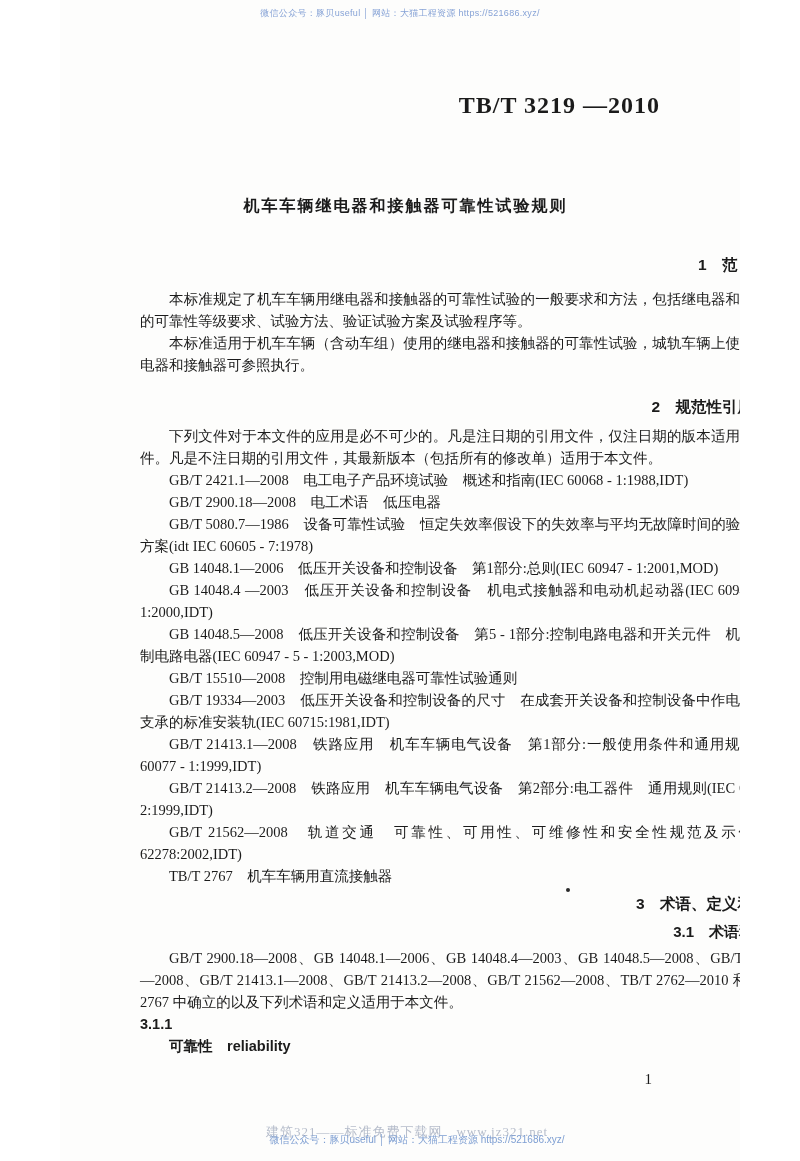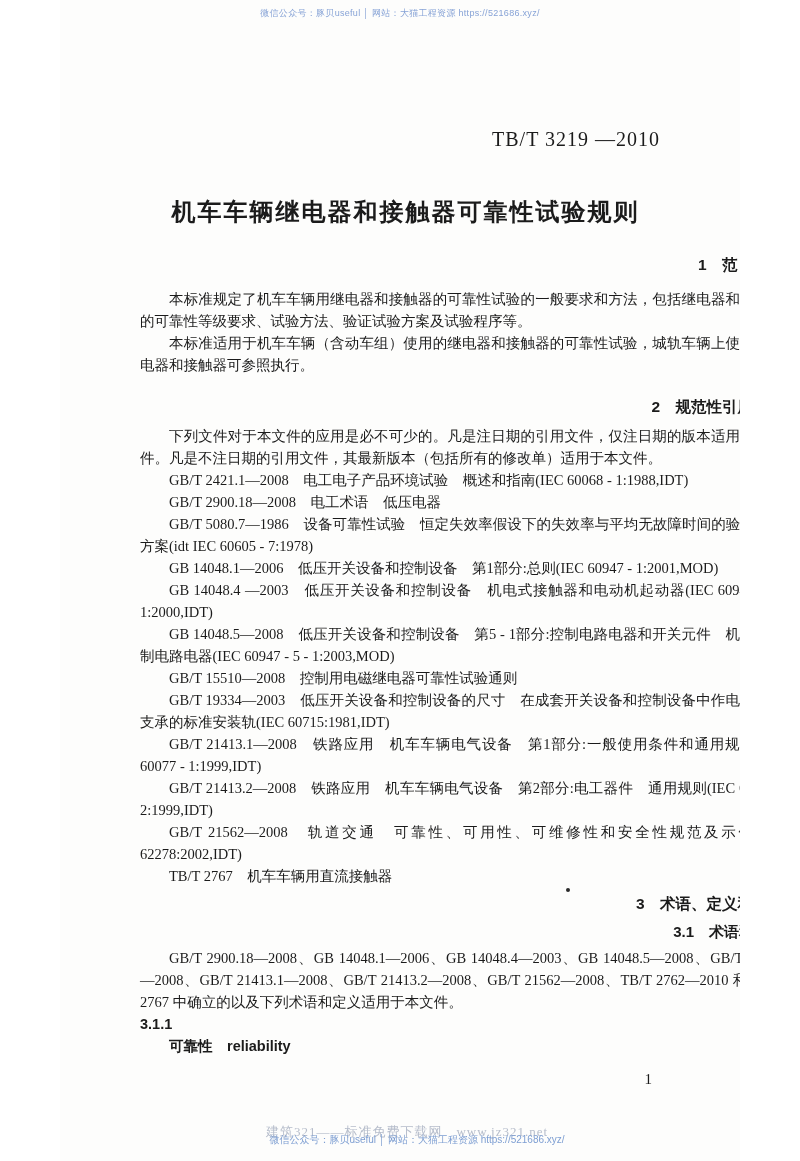--- a/index.html
+++ b/index.html
@@ -28,35 +28,34 @@
   .wm-top {
     top: 7px;
     font-size: 9px;
     color: #87a3d6;
     letter-spacing: 0.3px;
   }
   .doc-number {
     position: absolute;
     top: 92px;
     right: 80px;
-    font-size: 20px;
-    font-weight: normal;
+    font-size: 24px;
+    font-weight: bold;
     letter-spacing: 1px;
     font-family: "Liberation Serif", "DejaVu Serif", serif;
-    margin-top: 36px;
   }
   .title {
     position: absolute;
     top: 196px;
     left: 11px;
     right: 0;
     margin: 0;
     text-align: center;
     font-family: "Liberation Sans", "DejaVu Sans", sans-serif;
-    font-size: 24px;
+    font-size: 16px;
     font-weight: bold;
     letter-spacing: 2px;
   }
   .content {
     position: absolute;
     left: 80px;
     top: 254px;
     width: 644px;
     font-size: 14.5px;
     line-height: 22px;

